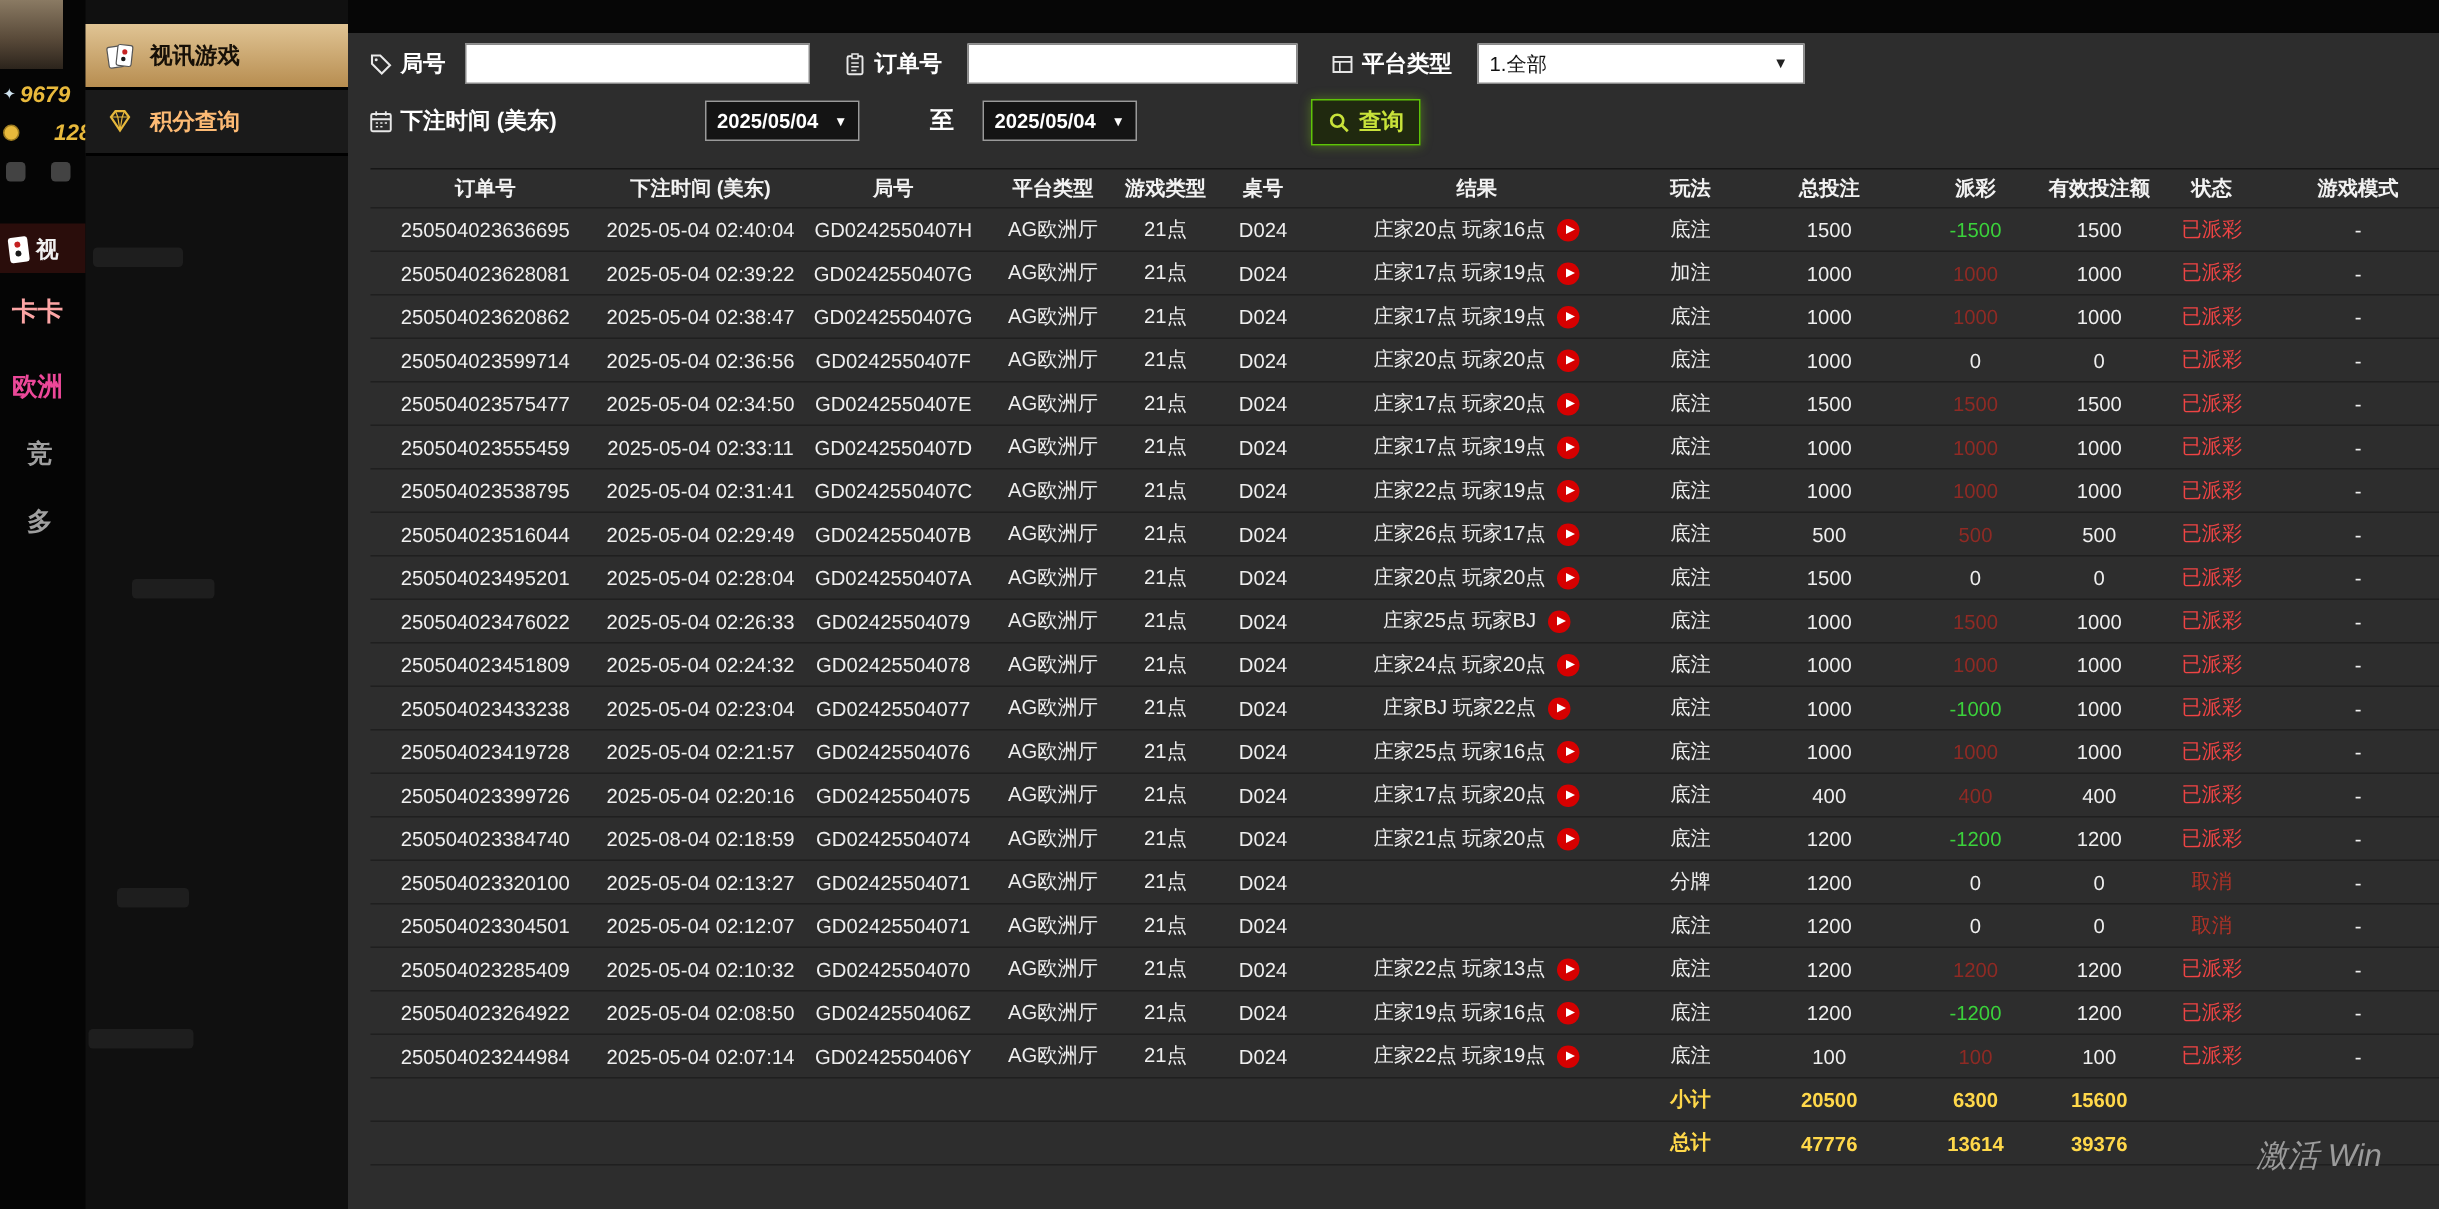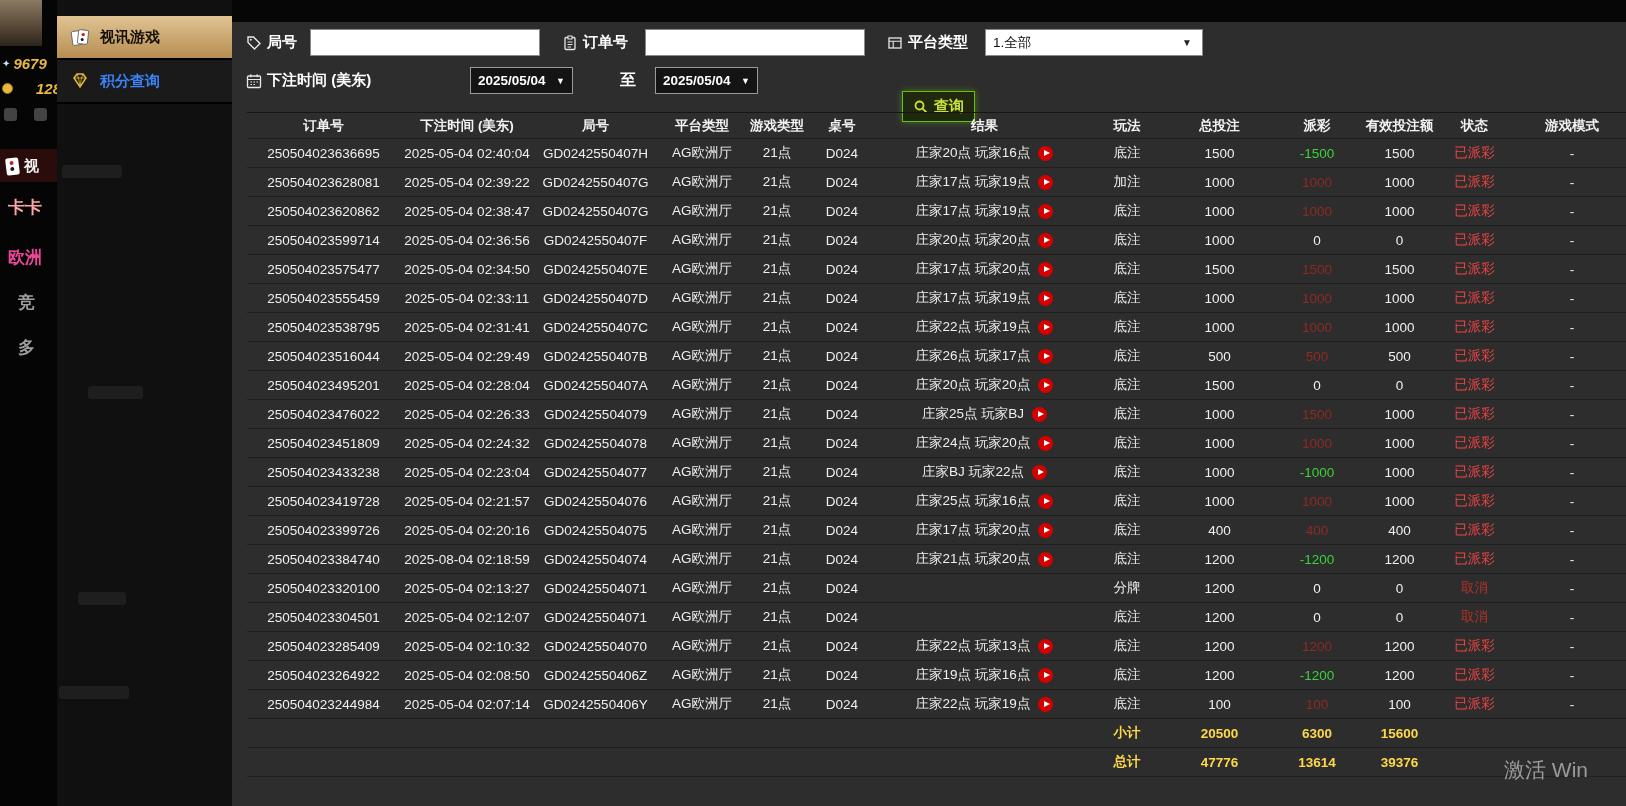--- a/index.html
+++ b/index.html
@@ -26,21 +26,21 @@
   .mini-card::after { content:""; position:absolute; left:4px; top:9px; width:4px; height:4px; border-radius:50%; background:#1a1a1a; }
   .frag-kaka { left:8px; top:196px; font-size:17px; color:#fca5a5; }
   .frag-europe { left:8px; top:246px; font-size:17px; color:#ec4899; }
   .frag-jing { left:18px; top:291px; font-size:17px; color:#9f9f9f; }
   .frag-duo { left:18px; top:336px; font-size:17px; color:#9f9f9f; }
 
   
   .sidebar { position:absolute; left:57px; top:0; width:175px; height:806px; background:#101010; }
   .menu { position:absolute; left:0; top:16px; width:175px; }
   .menu-item { height:44px; display:flex; align-items:center; gap:10px; padding-left:13px;
-    background:#1a1a1a; border-bottom:2px solid #000; color:#3b82f6; font-size:15px; font-weight:bold; cursor:pointer; }
+    background:#1a1a1a; border-bottom:2px solid #000; color:#fdba74; font-size:15px; font-weight:bold; cursor:pointer; }
   .menu-item.active { background:linear-gradient(180deg,#e0c494 0%,#b78d50 100%); color:#171007; }
   .menu-ic { width:20px; height:20px; flex:none; }
   .ghost { position:absolute; background:rgba(255,255,255,.06); border-radius:3px; }
 
   
   .main { position:absolute; left:232px; top:22px; width:1394px; height:784px; background:#2d2d2d; overflow:hidden; }
   .lbl { position:absolute; display:flex; align-items:center; gap:5px; color:#fff; font-weight:bold; font-size:15px; white-space:nowrap; }
   .f-ic { width:16px; height:16px; flex:none; }
   .txt-input { position:absolute; height:27px; background:#fff; border:1px solid #8a8a8a; font-size:13px; padding:0 6px; color:#111; }
   .combo { position:absolute; height:27px; background:#fff; border:1px solid #8a8a8a; display:flex; align-items:center;
@@ -67,21 +67,21 @@
   .play::after { content:""; position:absolute; left:5.5px; top:4px;
     border-left:6px solid #fff; border-top:3.5px solid transparent; border-bottom:3.5px solid transparent; }
   .pay-pos { color:#8f2a24; }
   .pay-neg { color:#3bd23b; }
   .pay-zero { color:#efefef; }
   .st-paid { color:#ef4444; }
   .st-cancel { color:#b03227; }
   .sum { color:#ffd84a; font-weight:bold; }
   .sum-row { border-bottom:1px solid #1f1f1f; }
 
-  .watermark { position:absolute; left:1504px; top:756px; color:#9b9b9b; font-size:21px; white-space:nowrap; }
+  .watermark { position:absolute; left:1504px; top:756px; color:#9b9b9b; font-size:21px; white-space:nowrap;font-style:italic; }
 </style>
 </head>
 <body>
 
 <div class="screen">
 
   <div class="left-strip">
     <div class="avatar"></div>
     <div class="bal bal1">
       <span class="star-ic">✦</span>
@@ -172,21 +172,21 @@
     </div>
     <div class="datebox" style="left:238px; top:45px; width:103px;">
       <span>2025/05/04</span>
       <span class="arr">▼</span>
     </div>
     <div class="to-lbl" style="left:388px; top:48px;">至</div>
     <div class="datebox" style="left:423px; top:45px; width:103px;">
       <span>2025/05/04</span>
       <span class="arr">▼</span>
     </div>
-    <div class="search-btn" style="left:670px; top:44px;margin-top:25px;">
+    <div class="search-btn" style="left:642px; top:44px;">
       <svg class="f-ic" viewBox="0 0 16 16">
         <circle cx="6.5" cy="6.5" r="4" fill="none" stroke="currentColor" stroke-width="1.8"></circle>
         <path d="M9.6 9.6 L13.5 13.5" stroke="currentColor" stroke-width="1.8"></path>
       </svg>
       <span>查询</span>
     </div>
 
     <div class="table">
       <div class="tr th">
         <div class="hc c0">订单号</div>

